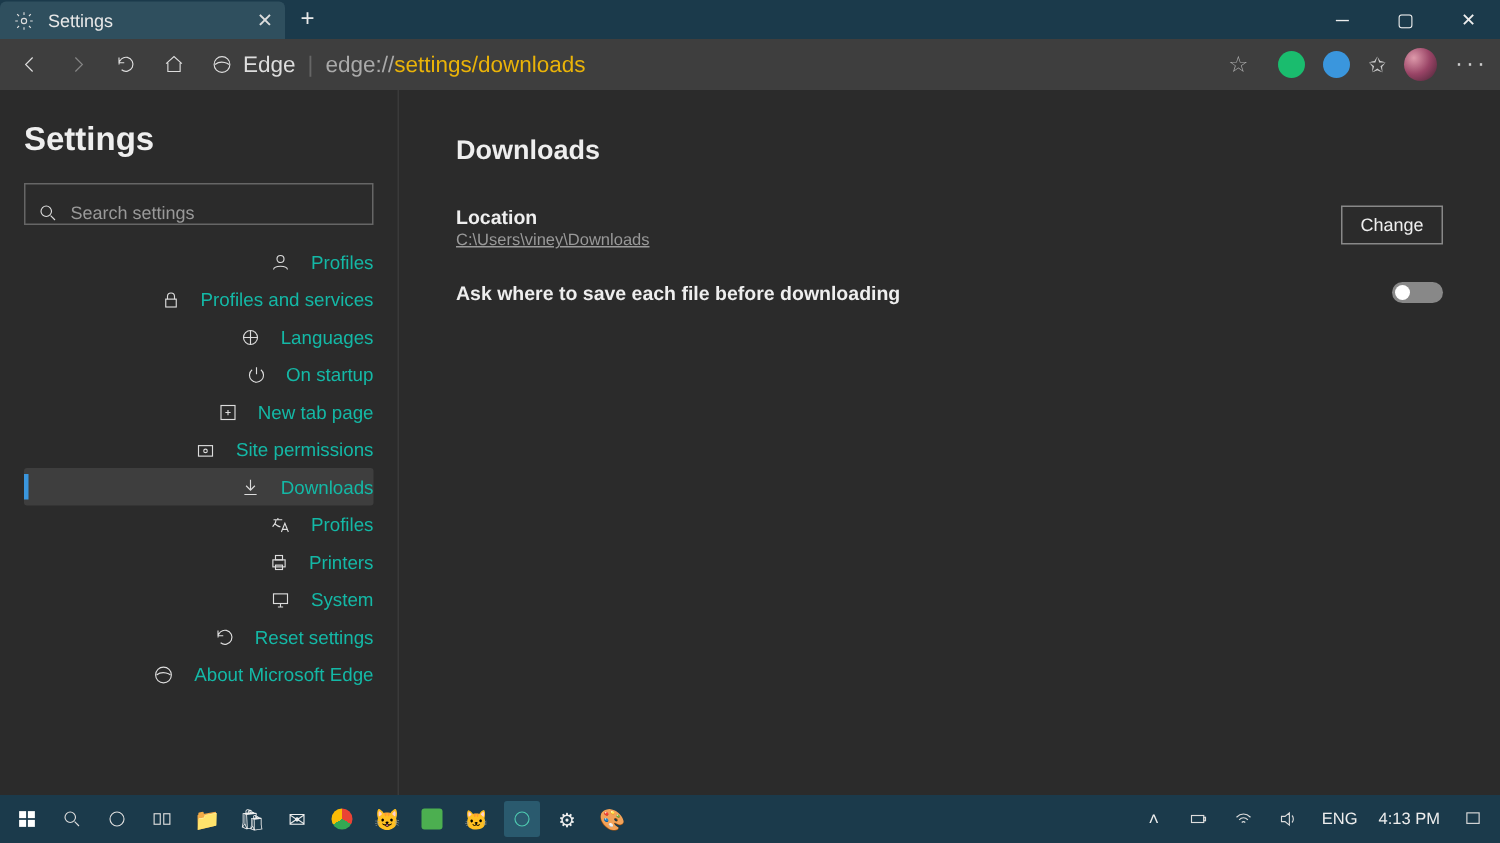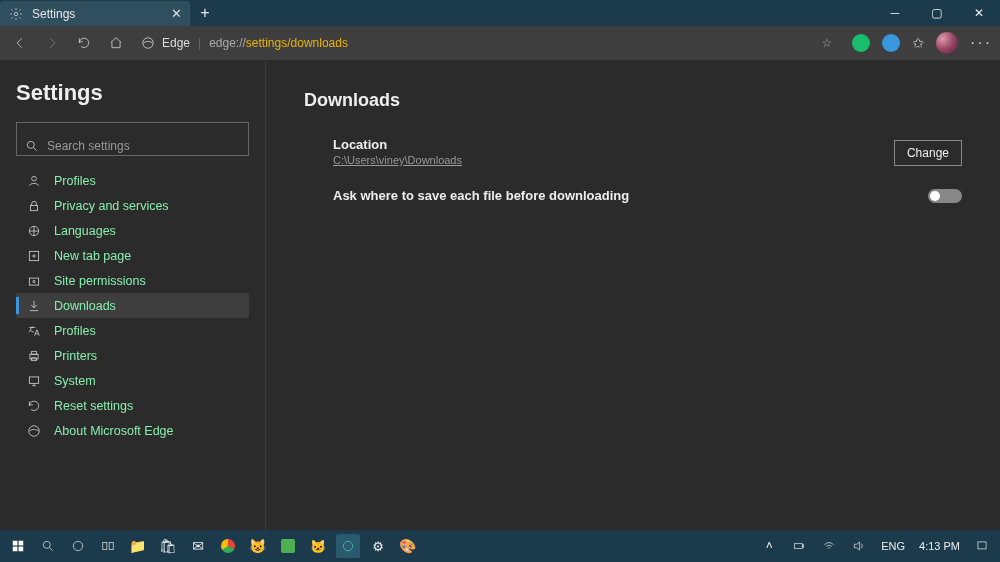--- a/index.html
+++ b/index.html
@@ -8,40 +8,40 @@
 .titlebar { height:26px; background:#1b3a4b; display:flex; align-items:stretch; }
 .tab { width:190px; background:#2f4f5e; display:flex; align-items:center; padding:0 8px; gap:8px; font-size:12px; color:#e8e8e8; border-top-left-radius:4px; border-top-right-radius:4px; margin-top:1px; }
 .tab .close { margin-left:auto; font-size:13px; color:#ddd; }
 .newtab { width:30px; display:flex; align-items:center; justify-content:center; color:#e8e8e8; font-size:16px; }
 .win-controls { margin-left:auto; display:flex; }
 .win-controls div { width:42px; display:flex; align-items:center; justify-content:center; color:#eee; font-size:12px; }
 
 .toolbar { height:34px; background:#3e3e3e; display:flex; align-items:center; padding:0 8px; gap:8px; color:#ddd; }
 .tb-btn { width:24px; height:24px; display:flex; align-items:center; justify-content:center; font-size:14px; color:#ccc; }
 .tb-btn.disabled { opacity:.45; }
-.addrbar { flex:1; height:24px; display:flex; align-items:center; font-size:12px; color:#aaa; padding:0 4px; }
+.addrbar { flex:1; height:24px; display:flex; align-items:center; font-size:15px; color:#aaa; padding:0 4px; }
 .addr-sep { color:#666; margin:0 8px; }
 .addr-url .highlight { color:#eab308; }
 .tb-right { display:flex; align-items:center; gap:12px; margin-left:8px; }
 .circle { width:18px; height:18px; border-radius:50%; }
 .avatar-circle { width:22px; height:22px; border-radius:50%; background:radial-gradient(circle at 30% 30%, #d9a, #946, #423); }
 
 .content { position:absolute; top:60px; bottom:32px; left:0; right:0; display:flex; background:#2b2b2b; }
 
 .sidebar { width:266px; border-right:1px solid #3a3a3a; padding:20px 16px 0; background:#2b2b2b; }
 .sidebar h1 { font-size:22px; font-weight:600; color:#eee; margin-bottom:16px; }
-.search-box { border:1px solid #666; height:28px; display:flex; align-items:flex-start; padding:16px 8px; gap:8px; font-size:12px; color:#bbb; margin-bottom:12px; }
-.nav-item { height:25px; display:flex; align-items:center; gap:12px; padding-left:10px; font-size:12.5px; color:#86efac; border-radius:2px; }
+.search-box { border:1px solid #666; height:28px; display:flex; align-items:flex-end; padding:0 8px; gap:8px; font-size:12px; color:#bbb; margin-bottom:12px; }
+.nav-item { height:25px; display:flex; align-items:center; gap:12px; padding-left:10px; font-size:12.5px; color:#14b8a6; border-radius:2px;justify-content:flex-end; }
 .nav-item.active { background:#3e3e3e; position:relative; }
 .nav-item.active::before { content:""; position:absolute; left:0; top:4px; bottom:4px; width:3px; background:#3a96dd; }
 .nav-icon { width:16px; height:16px; display:flex; align-items:center; justify-content:center; color:#eee; }
 
 .main { flex:1; padding:30px 38px; }
 .main h2 { font-size:18px; font-weight:600; color:#eee; margin-bottom:26px; }
-.row { display:flex; justify-content:space-between; align-items:flex-end; margin-bottom:22px;margin-left:29px; }
+.row { display:flex; justify-content:space-between; align-items:flex-start; margin-bottom:22px; }
 .row-title { font-size:13px; font-weight:600; color:#eee; }
 .row-sub { font-size:11px; color:#999; margin-top:2px;text-decoration:underline; }
 .btn { border:1px solid #888; padding:5px 12px; font-size:12px; color:#eee; background:none; }
 .toggle { width:34px; height:14px; border-radius:7px; background:#888; position:relative; cursor:pointer; }
 .toggle.off::after { content:""; position:absolute; left:2px; top:2px; width:10px; height:10px; border-radius:50%; background:#fff; }
 
 .taskbar { position:absolute; bottom:0; left:0; right:0; height:32px; background:#1b3a4b; display:flex; align-items:center; padding:0 6px; gap:6px; }
 .tk-item { width:24px; height:24px; display:flex; align-items:center; justify-content:center; color:#eee; font-size:12px; }
 .tk-spacer { flex:1; }
 .tk-text { font-size:11px; color:#eee; padding:0 4px; }
@@ -134,30 +134,38 @@
           </span>
           <span>Profiles</span>
         </div>
         <div class="nav-item">
           <span class="nav-icon">
             <svg viewBox="0 0 24 24">
               <rect x="6" y="11" width="12" height="9"></rect>
               <path d="M8 11V8a4 4 0 0 1 8 0v3"></path>
             </svg>
           </span>
-          <span>Privacy and services</span>
+          <span>Profiles and services</span>
         </div>
         <div class="nav-item">
           <span class="nav-icon">
             <svg viewBox="0 0 24 24">
               <circle cx="12" cy="12" r="8"></circle>
               <path d="M12 4v16M4 12h16"></path>
             </svg>
           </span>
           <span>Languages</span>
+        </div>
+        <div class="nav-item">
+          <span class="nav-icon">
+            <svg viewBox="0 0 24 24">
+              <path d="M12 3v8M7 6a8 8 0 1 0 10 0"></path>
+            </svg>
+          </span>
+          <span>On startup</span>
         </div>
         <div class="nav-item">
           <span class="nav-icon">
             <svg viewBox="0 0 24 24">
               <rect x="4" y="4" width="16" height="16"></rect>
               <path d="M9 12h6M12 9v6"></path>
             </svg>
           </span>
           <span>New tab page</span>
         </div>

